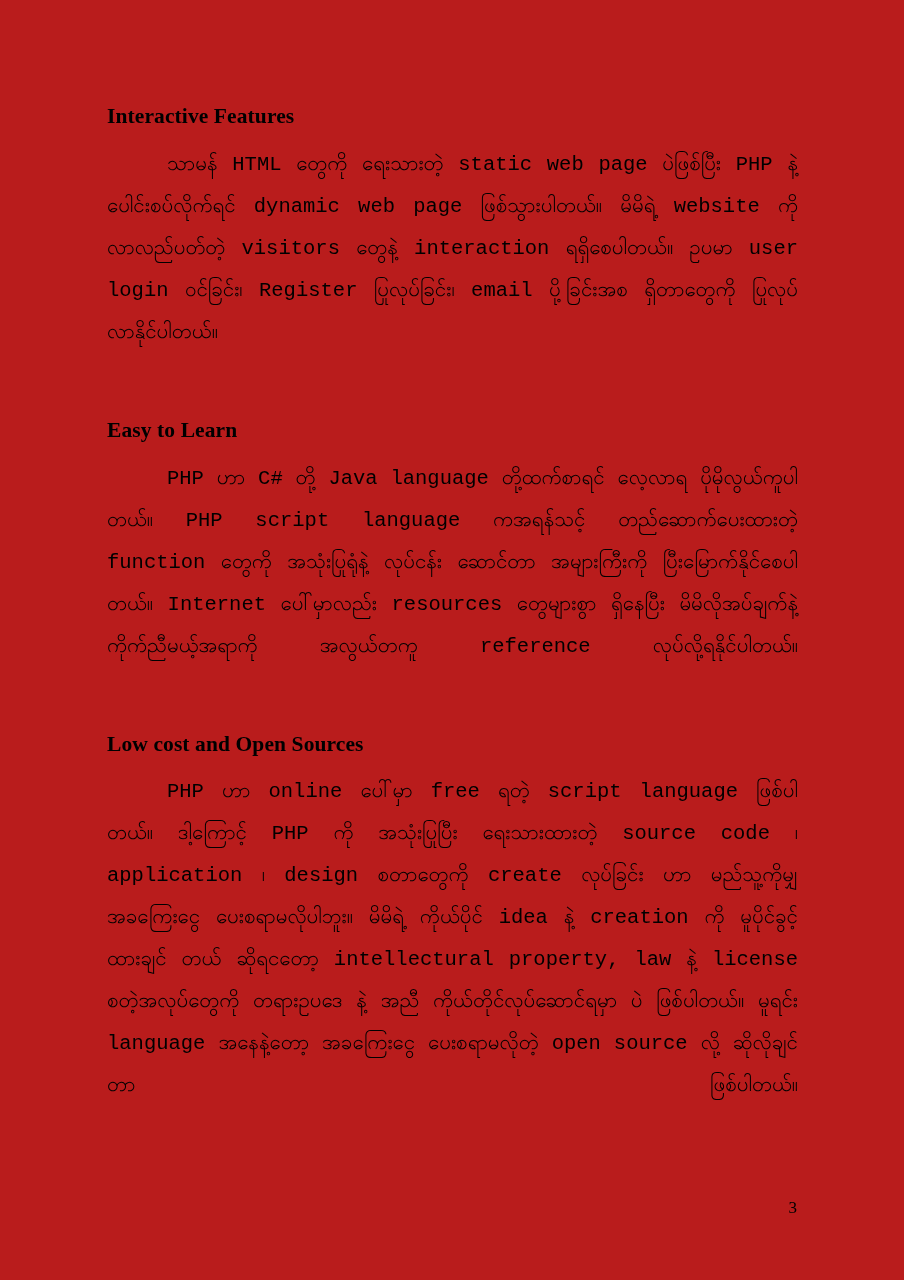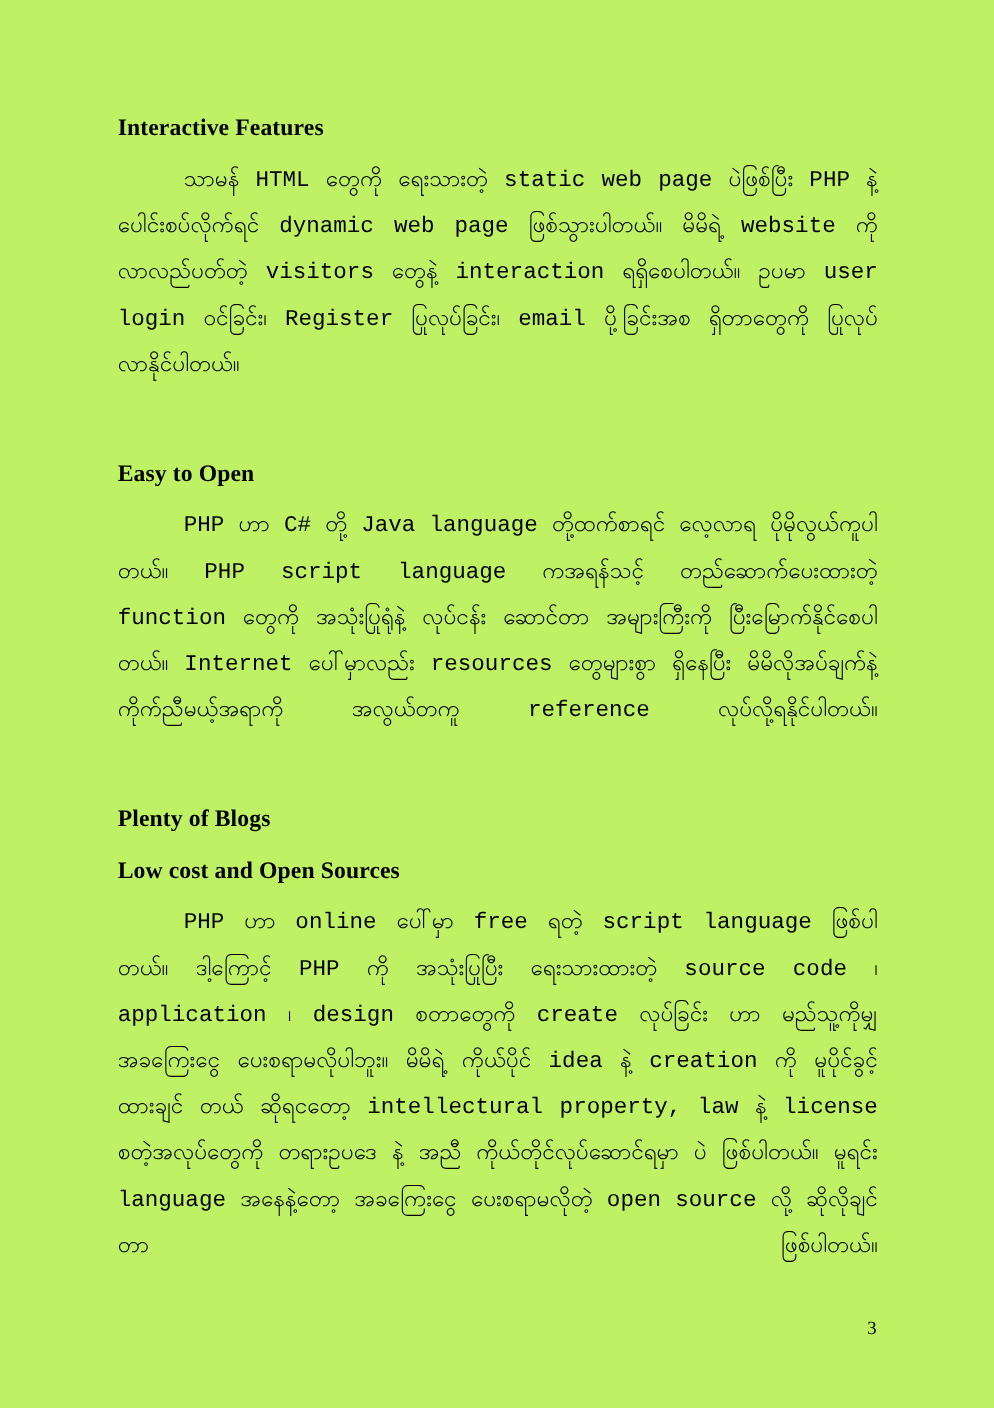--- a/index.html
+++ b/index.html
@@ -10,21 +10,21 @@
   }
   body {
     font-family: "DejaVu Serif", "Liberation Serif", serif;
     color: #000000;
   }
   .page {
     position: relative;
     width: 904px;
     height: 1280px;
     margin: 0 auto;
-    background: #bef264;
+    background: #b91c1c;
     box-sizing: border-box;
     overflow: hidden;
   }
   .content {
     position: absolute;
     left: 107px;
     top: 104px;
     width: 691px;
   }
   h2.heading {
@@ -76,26 +76,25 @@
 <div class="page">
 
   <div class="content">
 
     <div class="section">
       <h2 class="heading">Interactive Features</h2>
       <p class="para">သာမန် HTML တွေကို ရေးသားတဲ့ static web page ပဲဖြစ်ပြီး PHP နဲ့ ပေါင်းစပ်လိုက်ရင် dynamic web page ဖြစ်သွားပါတယ်။ မိမိရဲ့ website ကို လာလည်ပတ်တဲ့ visitors တွေနဲ့ interaction ရရှိစေပါတယ်။ ဥပမာ user login ဝင်ခြင်း၊ Register ပြုလုပ်ခြင်း၊ email ပို့ခြင်းအစ ရှိတာတွေကို ပြုလုပ်လာနိုင်ပါတယ်။</p>
     </div>
 
     <div class="section">
-      <h2 class="heading">Easy to Open</h2>
+      <h2 class="heading">Easy to Learn</h2>
       <p class="para">PHP ဟာ C# တို့ Java language တို့ထက်စာရင် လေ့လာရ ပိုမိုလွယ်ကူပါတယ်။ PHP script language ကအရန်သင့် တည်ဆောက်ပေးထားတဲ့ function တွေကို အသုံးပြုရုံနဲ့ လုပ်ငန်း ဆောင်တာ အများကြီးကို ပြီးမြောက်နိုင်စေပါတယ်။ Internet ပေါ်မှာလည်း resources တွေများစွာ ရှိနေပြီး မိမိလိုအပ်ချက်နဲ့ ကိုက်ညီမယ့်အရာကို အလွယ်တကူ reference လုပ်လို့ရနိုင်ပါတယ်။</p>
     </div>
 
     <div class="section">
-      <h2 class="heading">Plenty of Blogs</h2>
     </div>
 
     <div class="section">
       <h2 class="heading">Low cost and Open Sources</h2>
       <p class="para">PHP ဟာ online ပေါ်မှာ free ရတဲ့ script language ဖြစ်ပါတယ်။ ဒါ့ကြောင့် PHP ကို အသုံးပြုပြီး ရေးသားထားတဲ့ source code ၊ application ၊ design စတာတွေကို create လုပ်ခြင်း ဟာ မည်သူ့ကိုမျှ အခကြေးငွေ ပေးစရာမလိုပါဘူး။ မိမိရဲ့ ကိုယ်ပိုင် idea နဲ့ creation ကို မူပိုင်ခွင့်ထားချင် တယ် ဆိုရငတော့ intellectural property, law နဲ့ license စတဲ့အလုပ်တွေကို တရားဥပဒေ နဲ့ အညီ ကိုယ်တိုင်လုပ်ဆောင်ရမှာ ပဲ ဖြစ်ပါတယ်။ မူရင်း language အနေနဲ့တော့ အခကြေးငွေ ပေးစရာမလိုတဲ့ open source လို့ ဆိုလိုချင်တာ ဖြစ်ပါတယ်။</p>
     </div>
 
   </div>
 
   <div class="page-number">3</div>

